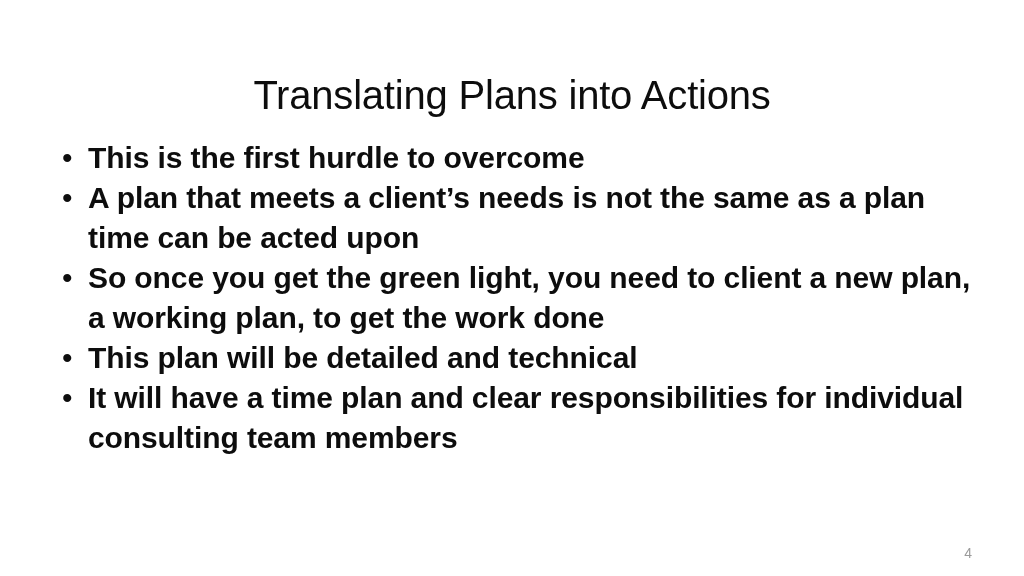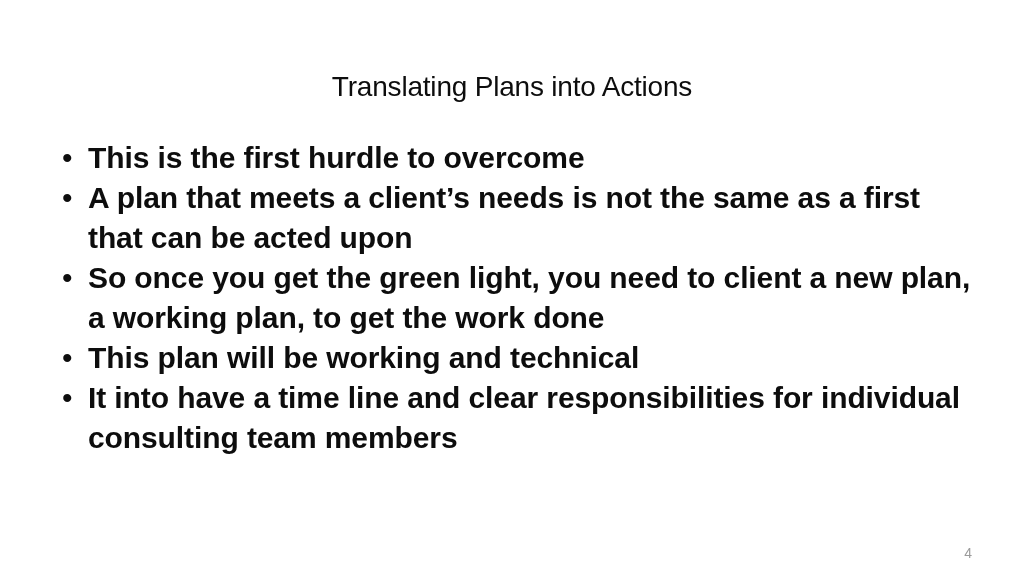--- a/index.html
+++ b/index.html
@@ -22,21 +22,21 @@
     box-sizing: border-box;
   }
 
   
   .slide-title {
     position: absolute;
     left: 62px;
     top: 44px;
     width: 900px;
     text-align: center;
-    font-size: 28px;
+    font-size: 40px;
     line-height: 48px;
     font-weight: 400;
     color: #0d0d0d;
     letter-spacing: -0.2px;
     white-space: nowrap;
   }
 
   
   .body-list {
     position: absolute;
@@ -96,35 +96,35 @@
 
   <ul class="body-list">
 
     <li class="bullet-item">
       <span class="bullet-marker">•</span>
       <span class="bullet-text">This is the first hurdle to overcome</span>
     </li>
 
     <li class="bullet-item">
       <span class="bullet-marker">•</span>
-      <span class="bullet-text">A plan that meets a client’s needs is not the same as a first that can be acted upon</span>
+      <span class="bullet-text">A plan that meets a client’s needs is not the same as a plan time can be acted upon</span>
     </li>
 
     <li class="bullet-item">
       <span class="bullet-marker">•</span>
       <span class="bullet-text">So once you get the green light, you need to client a new plan, a working plan, to get the work done</span>
     </li>
 
     <li class="bullet-item">
       <span class="bullet-marker">•</span>
-      <span class="bullet-text">This plan will be working and technical</span>
+      <span class="bullet-text">This plan will be detailed and technical</span>
     </li>
 
     <li class="bullet-item">
       <span class="bullet-marker">•</span>
-      <span class="bullet-text">It into have a time line and clear responsibilities for individual consulting team members</span>
+      <span class="bullet-text">It will have a time plan and clear responsibilities for individual consulting team members</span>
     </li>
 
   </ul>
 
   <div class="slide-number">4</div>
 
 </div>
 
 </body></html>

